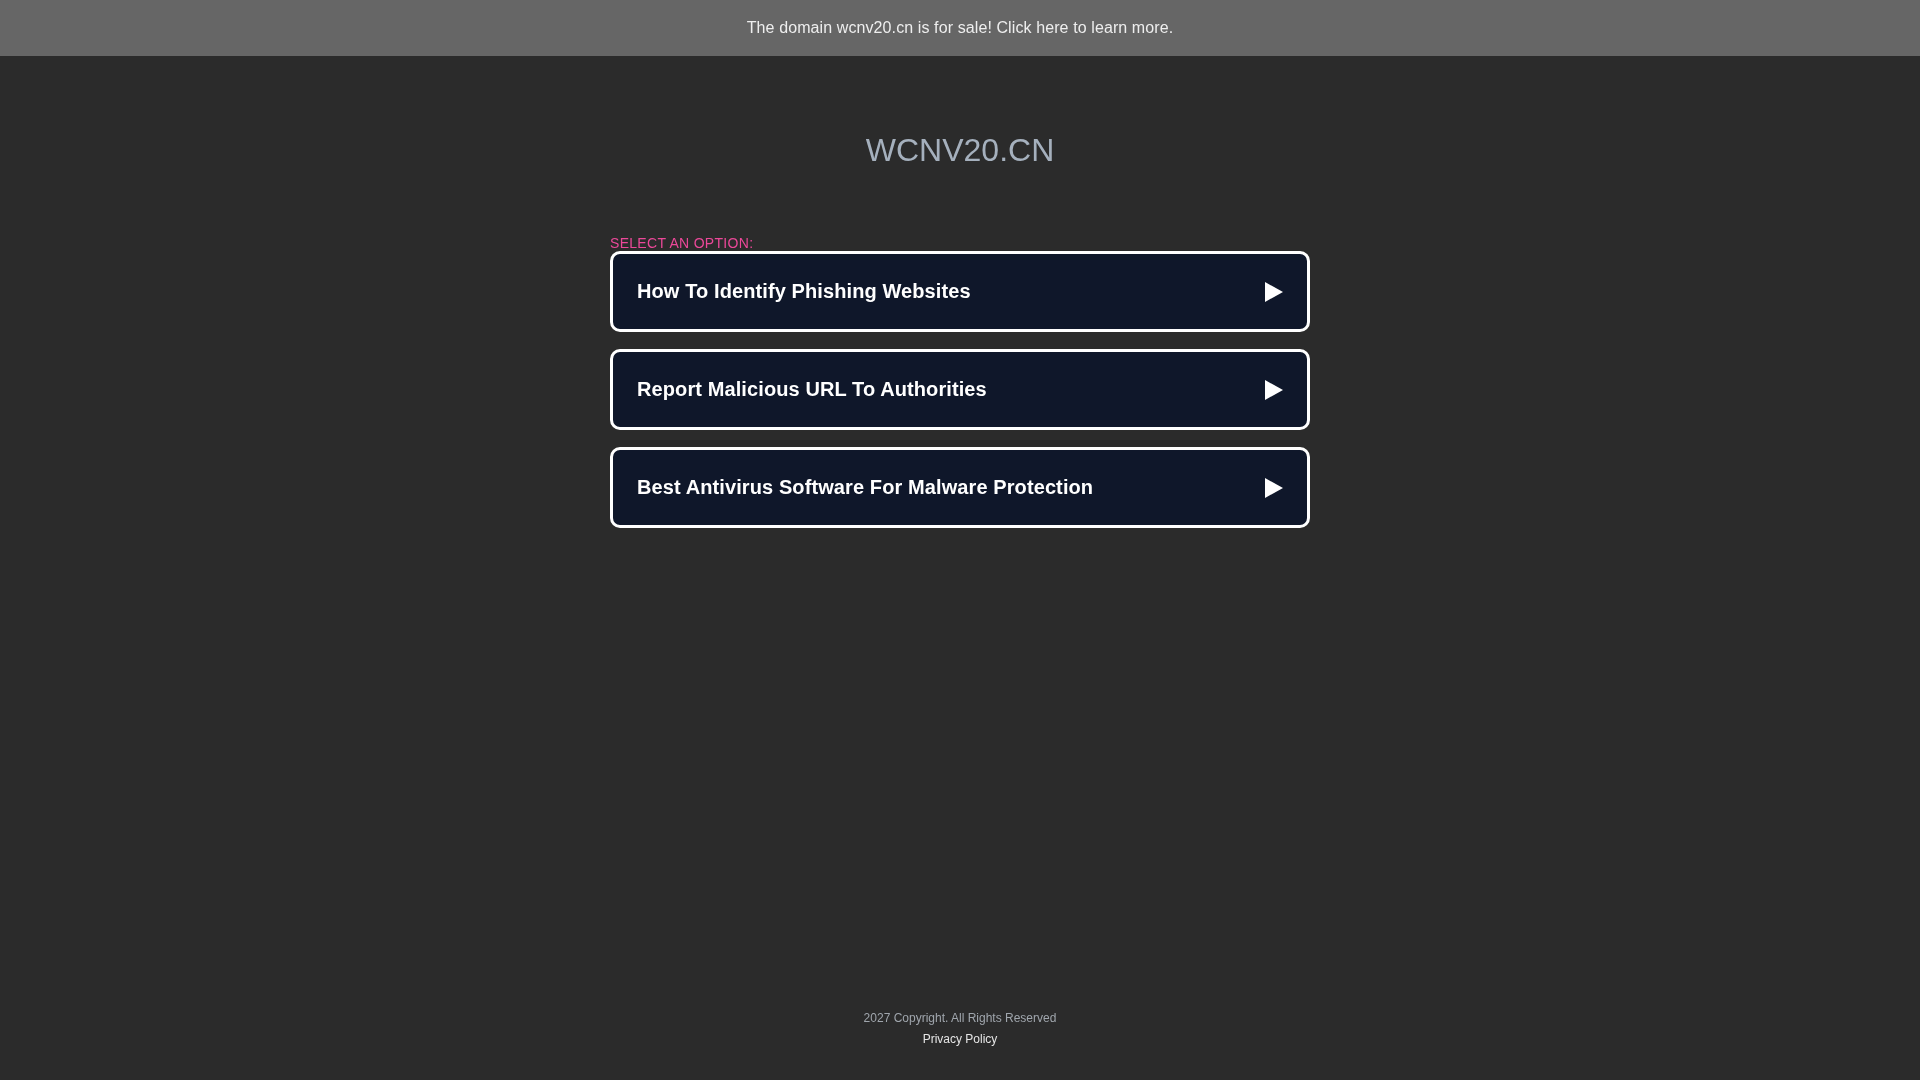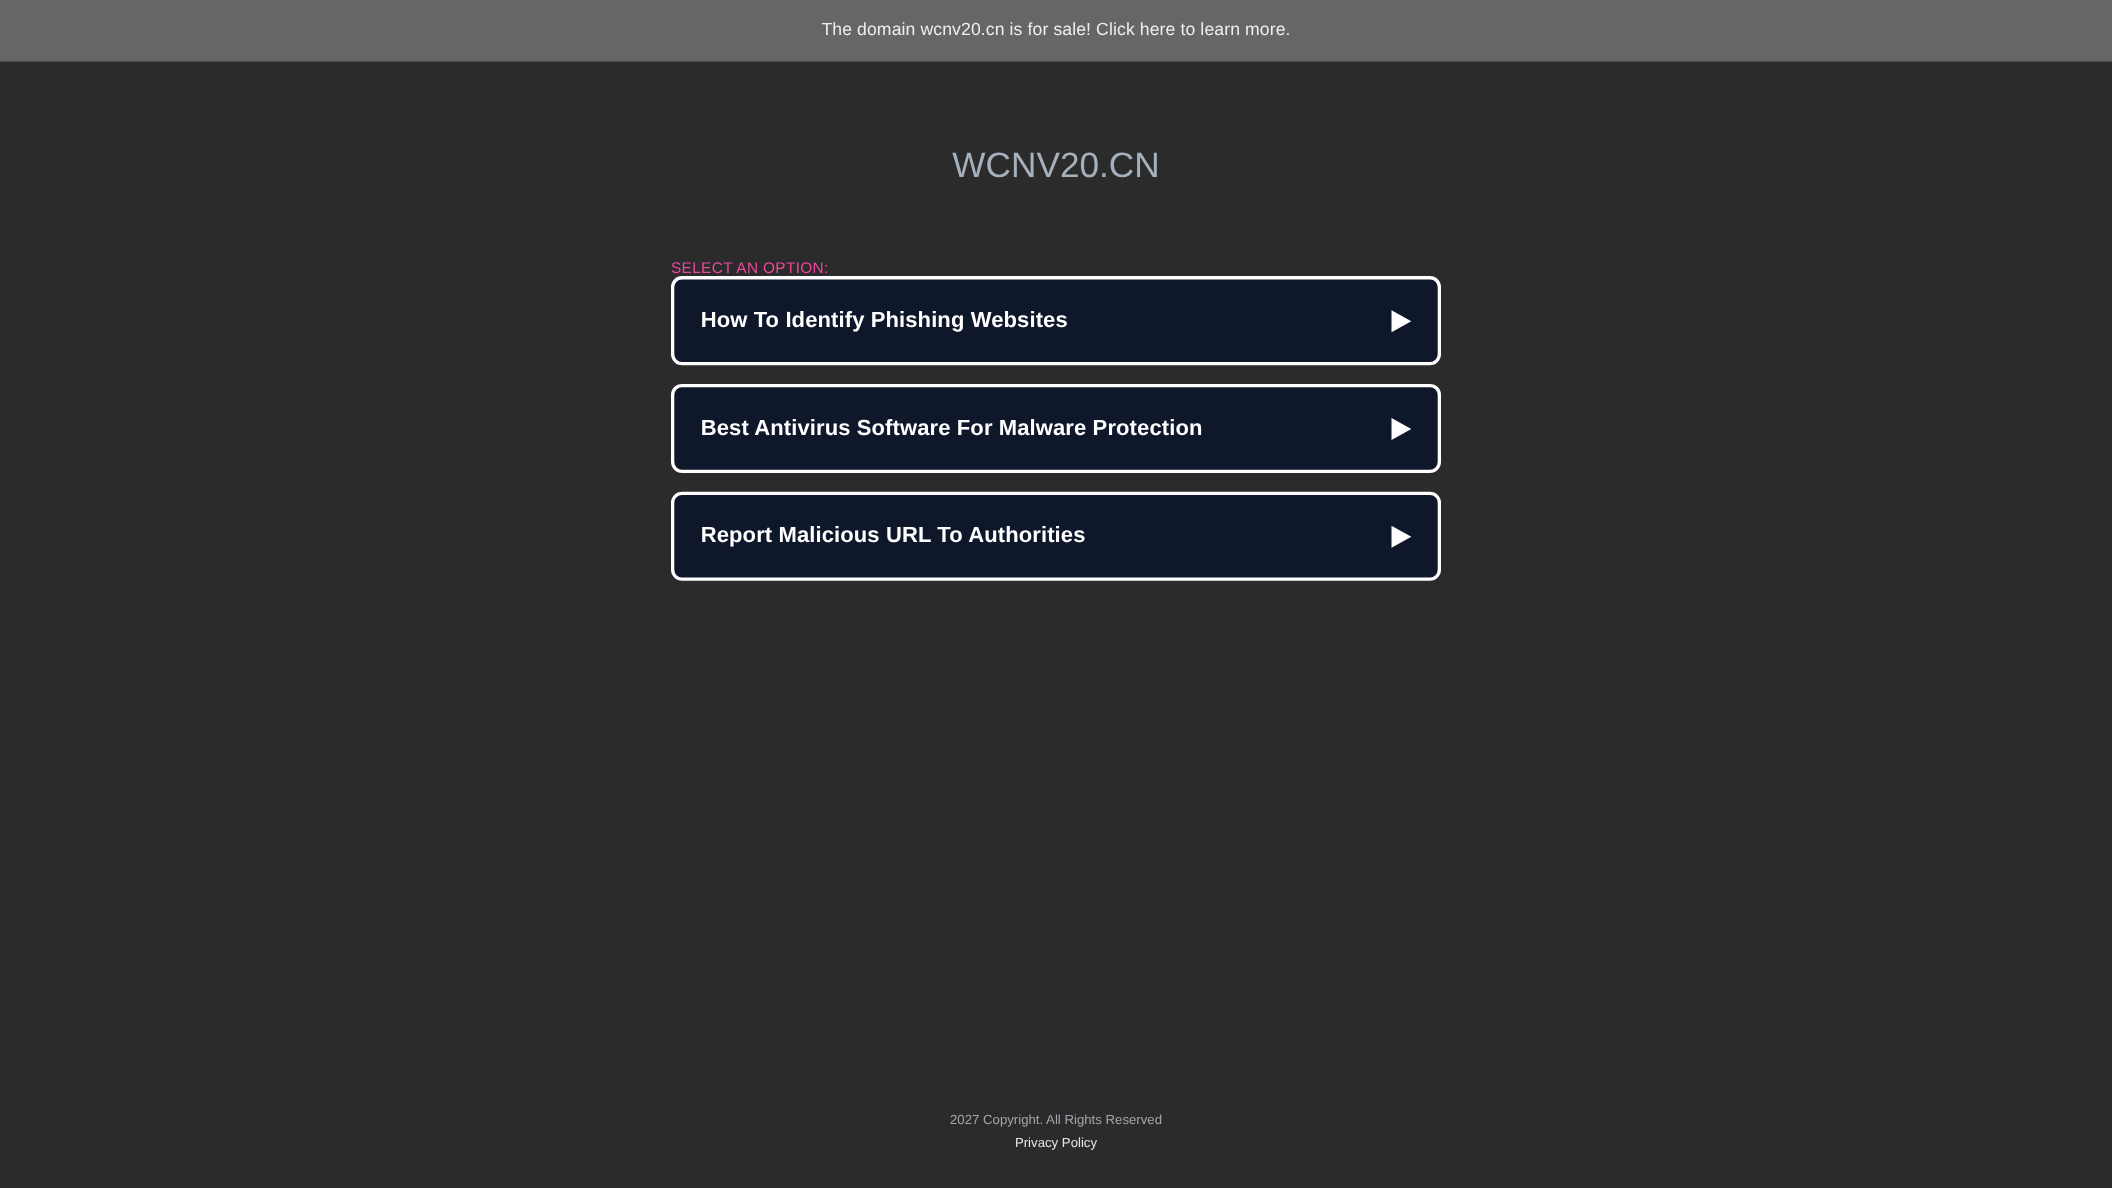--- a/index.html
+++ b/index.html
@@ -114,25 +114,25 @@
 <h1 class="site-title">WCNV20.CN</h1>
 
 <div class="select-label">SELECT AN OPTION:</div>
 
 <div class="options">
   <div class="option-card">
     <span class="option-label">How To Identify Phishing Websites</span>
     <span class="arrow-icon"></span>
   </div>
   <div class="option-card">
-    <span class="option-label">Best Antivirus Software For Malware Protection</span>
+    <span class="option-label">Report Malicious URL To Authorities</span>
     <span class="arrow-icon"></span>
   </div>
   <div class="option-card">
-    <span class="option-label">Report Malicious URL To Authorities</span>
+    <span class="option-label">Best Antivirus Software For Malware Protection</span>
     <span class="arrow-icon"></span>
   </div>
 </div>
 
 <div class="footer">
   <div class="copyright">2027 Copyright. All Rights Reserved</div>
   <a class="privacy-link">Privacy Policy</a>
 </div>
 
 </body></html>

